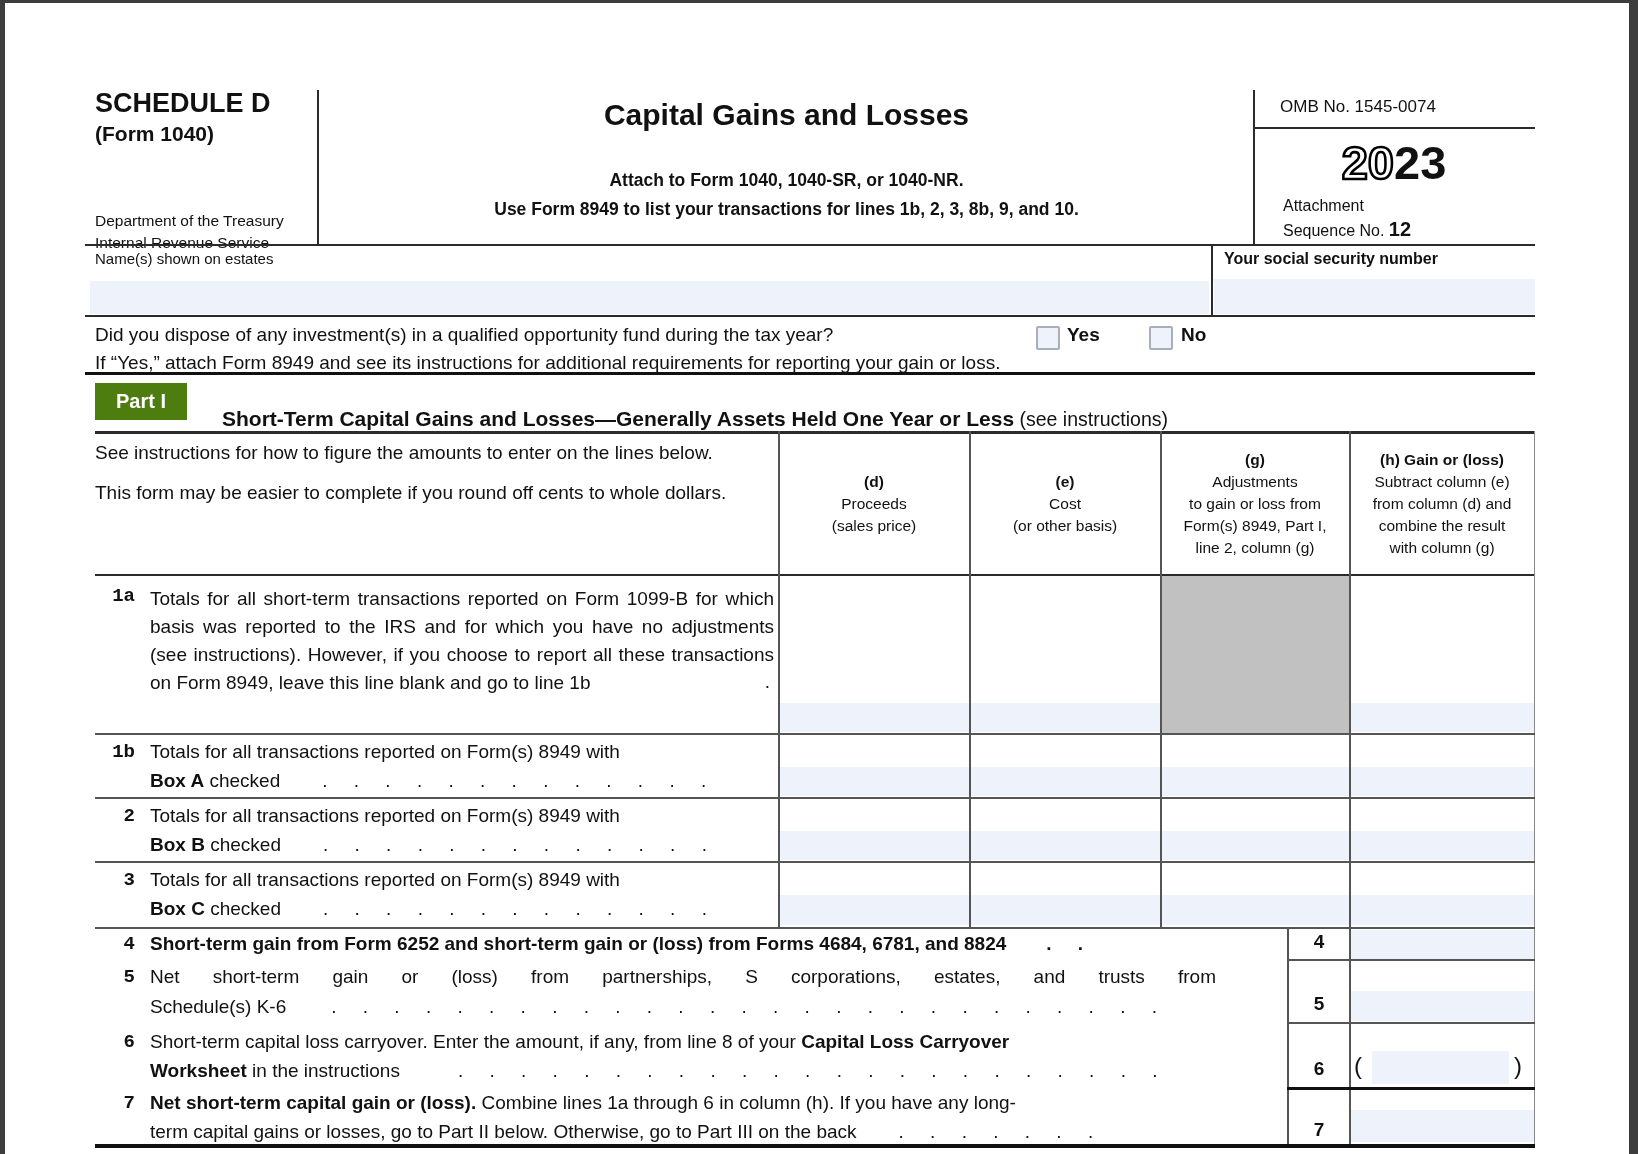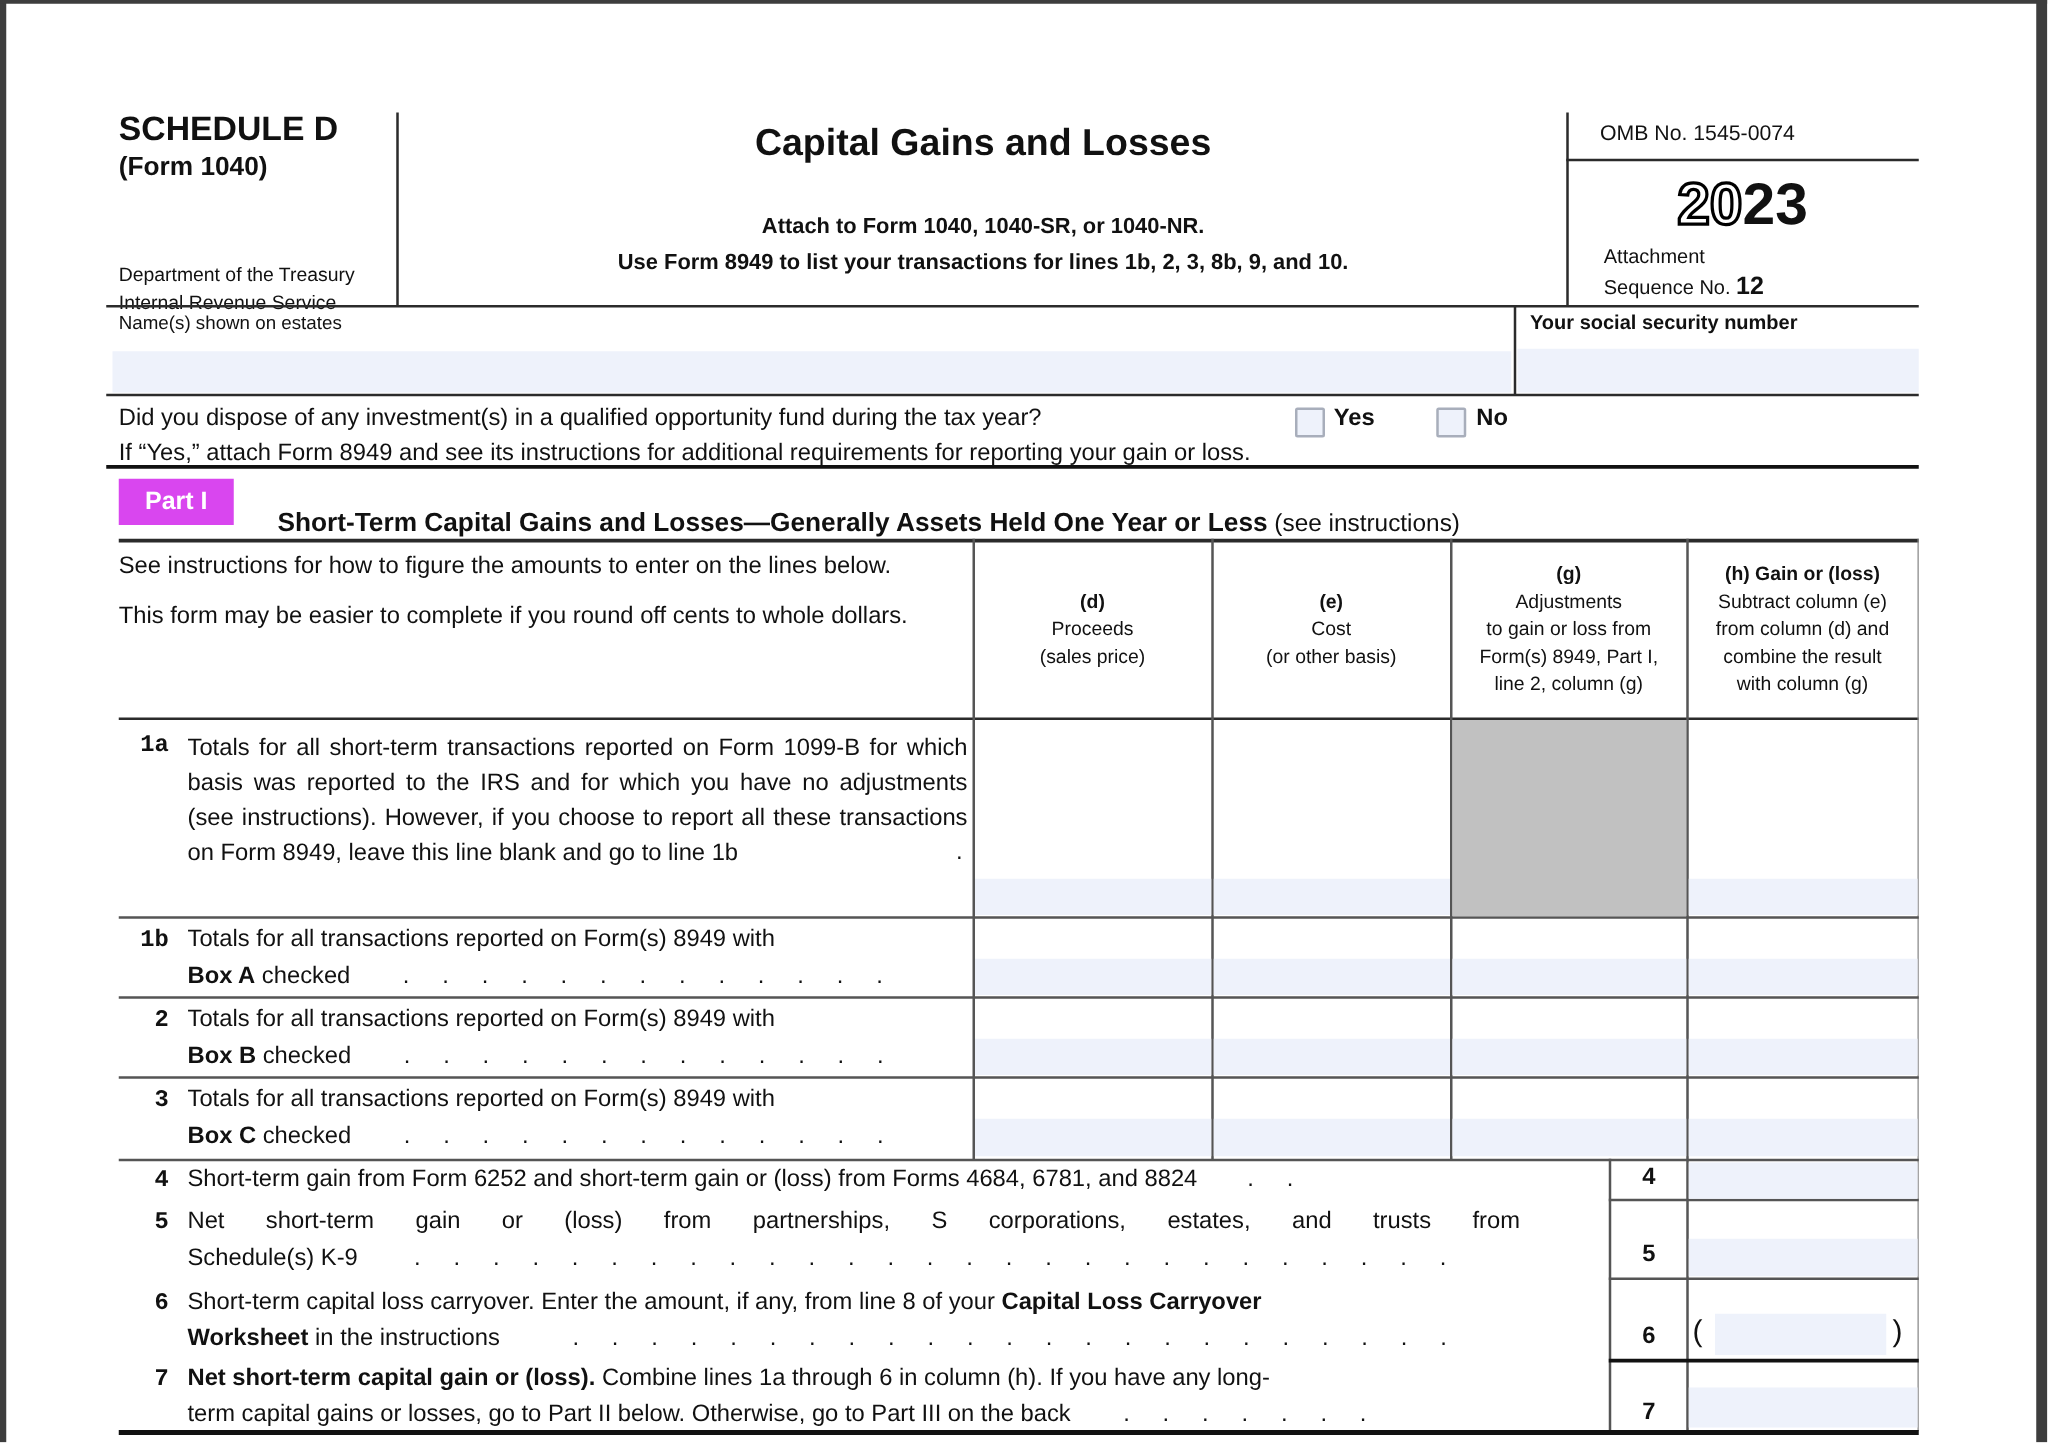--- a/index.html
+++ b/index.html
@@ -15,21 +15,21 @@
   .rule-l{position:absolute;background:#555;}
   .fill{position:absolute;background:#eef2fb;}
   .gray{position:absolute;background:#c1c1c1;}
   .edge{position:absolute;background:#3d3d3d;}
   .dots{word-spacing:21px;white-space:nowrap;}
   .cb{position:absolute;width:20px;height:20px;background:#eef2fb;border:2px solid #a8aebb;border-radius:2px;}
   .colhdr{position:absolute;top:433px;height:141px;display:flex;flex-direction:column;justify-content:center;
           text-align:center;font-size:15.5px;line-height:1.42;}
   .numbox{position:absolute;left:95px;width:40px;font-weight:bold;text-align:right;font-family:Liberation Mono, monospace;}
   .year-outline{color:#fff;-webkit-text-stroke:2.6px #000;}
-  .badge{position:absolute;left:95px;top:383px;width:92px;height:37px;background:#d946ef;color:#fff;
+  .badge{position:absolute;left:95px;top:383px;width:92px;height:37px;background:#4d7c0f;color:#fff;
          font-weight:bold;font-size:20px;text-align:center;line-height:36px;}
   .lh{line-height:1.48;}
   .end-dot{position:absolute;right:4px;bottom:1px;}
 </style>
 </head>
 <body>
 
 <div class="page">
 
   <div class="edge" style="left:0;top:0;width:5px;height:1154px;"></div>
@@ -147,27 +147,27 @@
 
   <div class="numbox" style="top:869px;">3</div>
   <div class="abs" style="left:150px;top:869px;">Totals for all transactions reported on Form(s) 8949 with</div>
   <div class="abs" style="left:150px;top:898px;"><span class="b">Box C</span><span> checked</span><span class="dots" style="margin-left:42px;">. . . . . . . . . . . . .</span></div>
   <div class="fill" style="left:780px;top:895px;width:189px;height:30px;"></div>
   <div class="fill" style="left:971px;top:895px;width:189px;height:30px;"></div>
   <div class="fill" style="left:1162px;top:895px;width:187px;height:30px;"></div>
   <div class="fill" style="left:1351px;top:895px;width:183px;height:30px;"></div>
 
   <div class="numbox" style="top:933px;">4</div>
-  <div class="abs" style="left:150px;top:933px;width:1066px;"><span>Short-term gain from Form 6252 and short-term gain or (loss) from Forms 4684, 6781, and 8824</span><span class="dots" style="margin-left:40px;">. .</span></div>
+  <div class="abs" style="left:150px;top:933px;width:1066px;font-weight:bold;"><span>Short-term gain from Form 6252 and short-term gain or (loss) from Forms 4684, 6781, and 8824</span><span class="dots" style="margin-left:40px;">. .</span></div>
   <div class="abs b center" style="left:1289px;top:931px;width:60px;">4</div>
   <div class="fill" style="left:1351px;top:930px;width:183px;height:29px;"></div>
 
   <div class="numbox" style="top:966px;">5</div>
   <div class="abs jlast" style="left:150px;top:966px;width:1066px;">Net short-term gain or (loss) from partnerships, S corporations, estates, and trusts from</div>
-  <div class="abs" style="left:150px;top:996px;width:1066px;"><span>Schedule(s) K-9</span><span class="dots" style="margin-left:45px;">. . . . . . . . . . . . . . . . . . . . . . . . . . .</span></div>
+  <div class="abs" style="left:150px;top:996px;width:1066px;"><span>Schedule(s) K-6</span><span class="dots" style="margin-left:45px;">. . . . . . . . . . . . . . . . . . . . . . . . . . .</span></div>
   <div class="abs b center" style="left:1289px;top:993px;width:60px;">5</div>
   <div class="fill" style="left:1351px;top:991px;width:183px;height:30px;"></div>
 
   <div class="numbox" style="top:1031px;">6</div>
   <div class="abs" style="left:150px;top:1031px;width:1066px;"><span>Short-term capital loss carryover. Enter the amount, if any, from line 8 of your </span><span class="b">Capital Loss Carryover</span></div>
   <div class="abs" style="left:150px;top:1060px;width:1066px;"><span class="b">Worksheet</span><span> in the instructions</span><span class="dots" style="margin-left:58px;">. . . . . . . . . . . . . . . . . . . . . . .</span></div>
   <div class="abs b center" style="left:1289px;top:1058px;width:60px;">6</div>
   <div class="abs" style="left:1354px;top:1052px;font-size:24px;">(</div>
   <div class="fill" style="left:1372px;top:1051px;width:137px;height:33px;"></div>
   <div class="abs" style="left:1514px;top:1052px;font-size:24px;">)</div>

